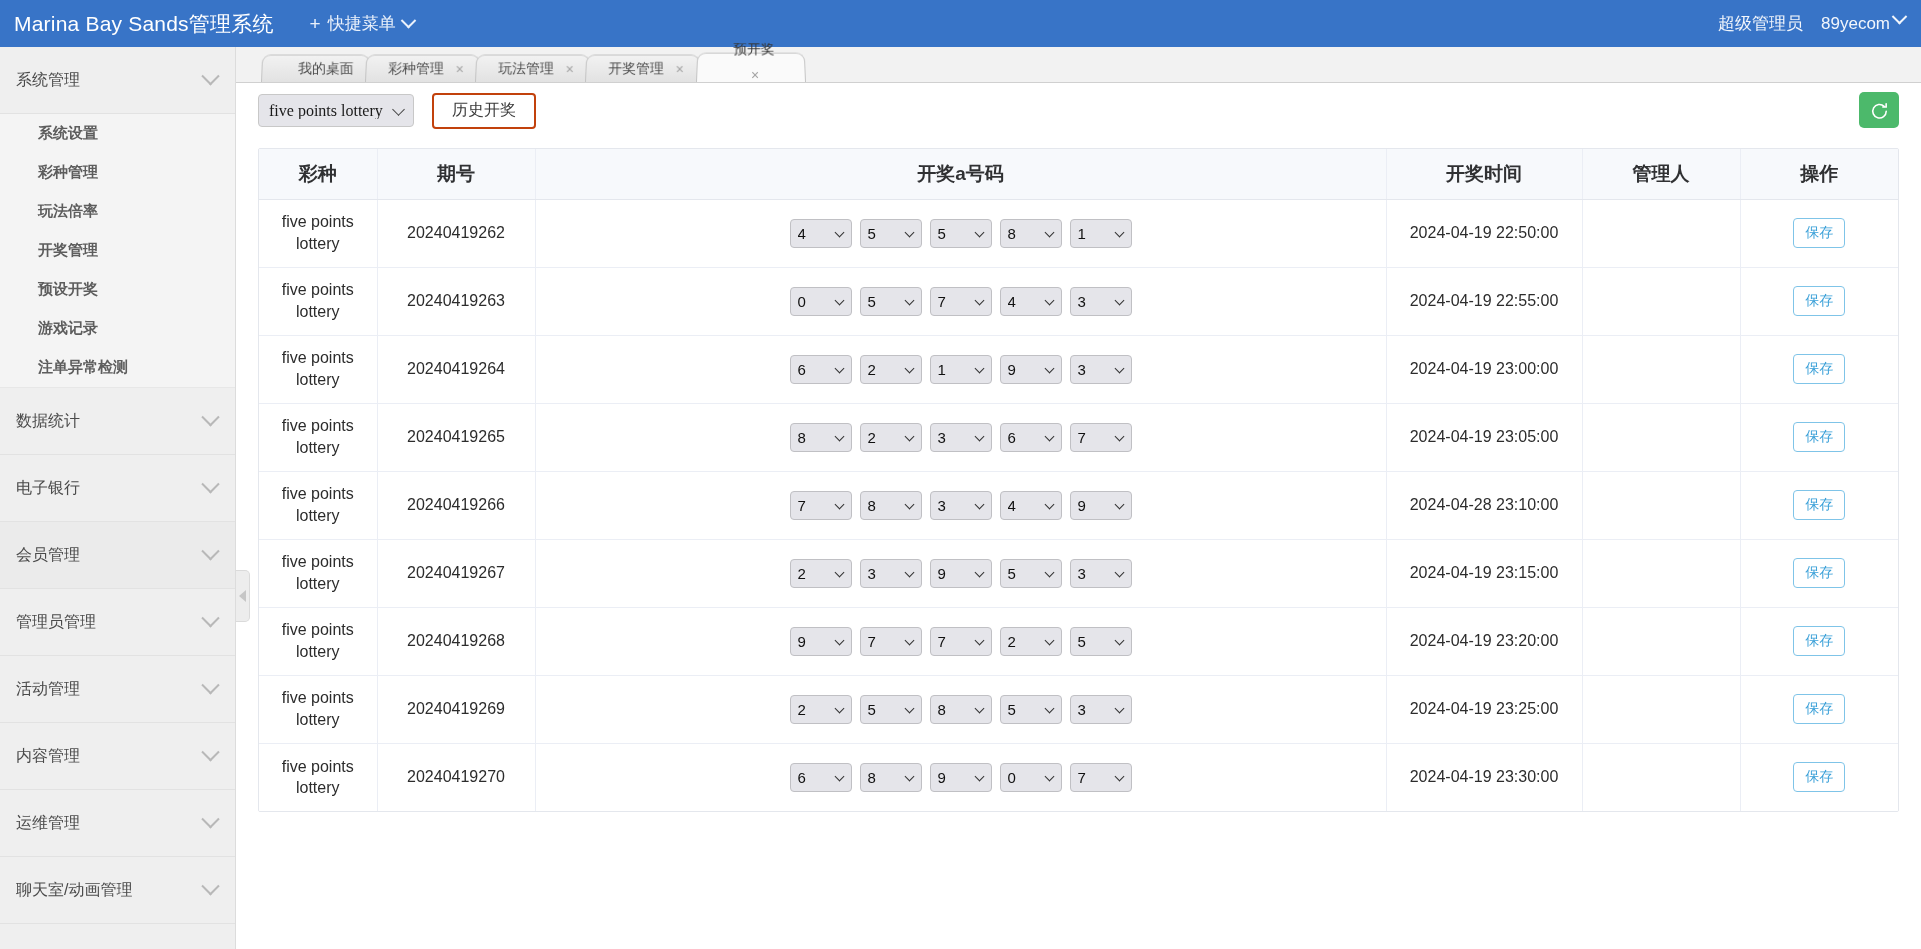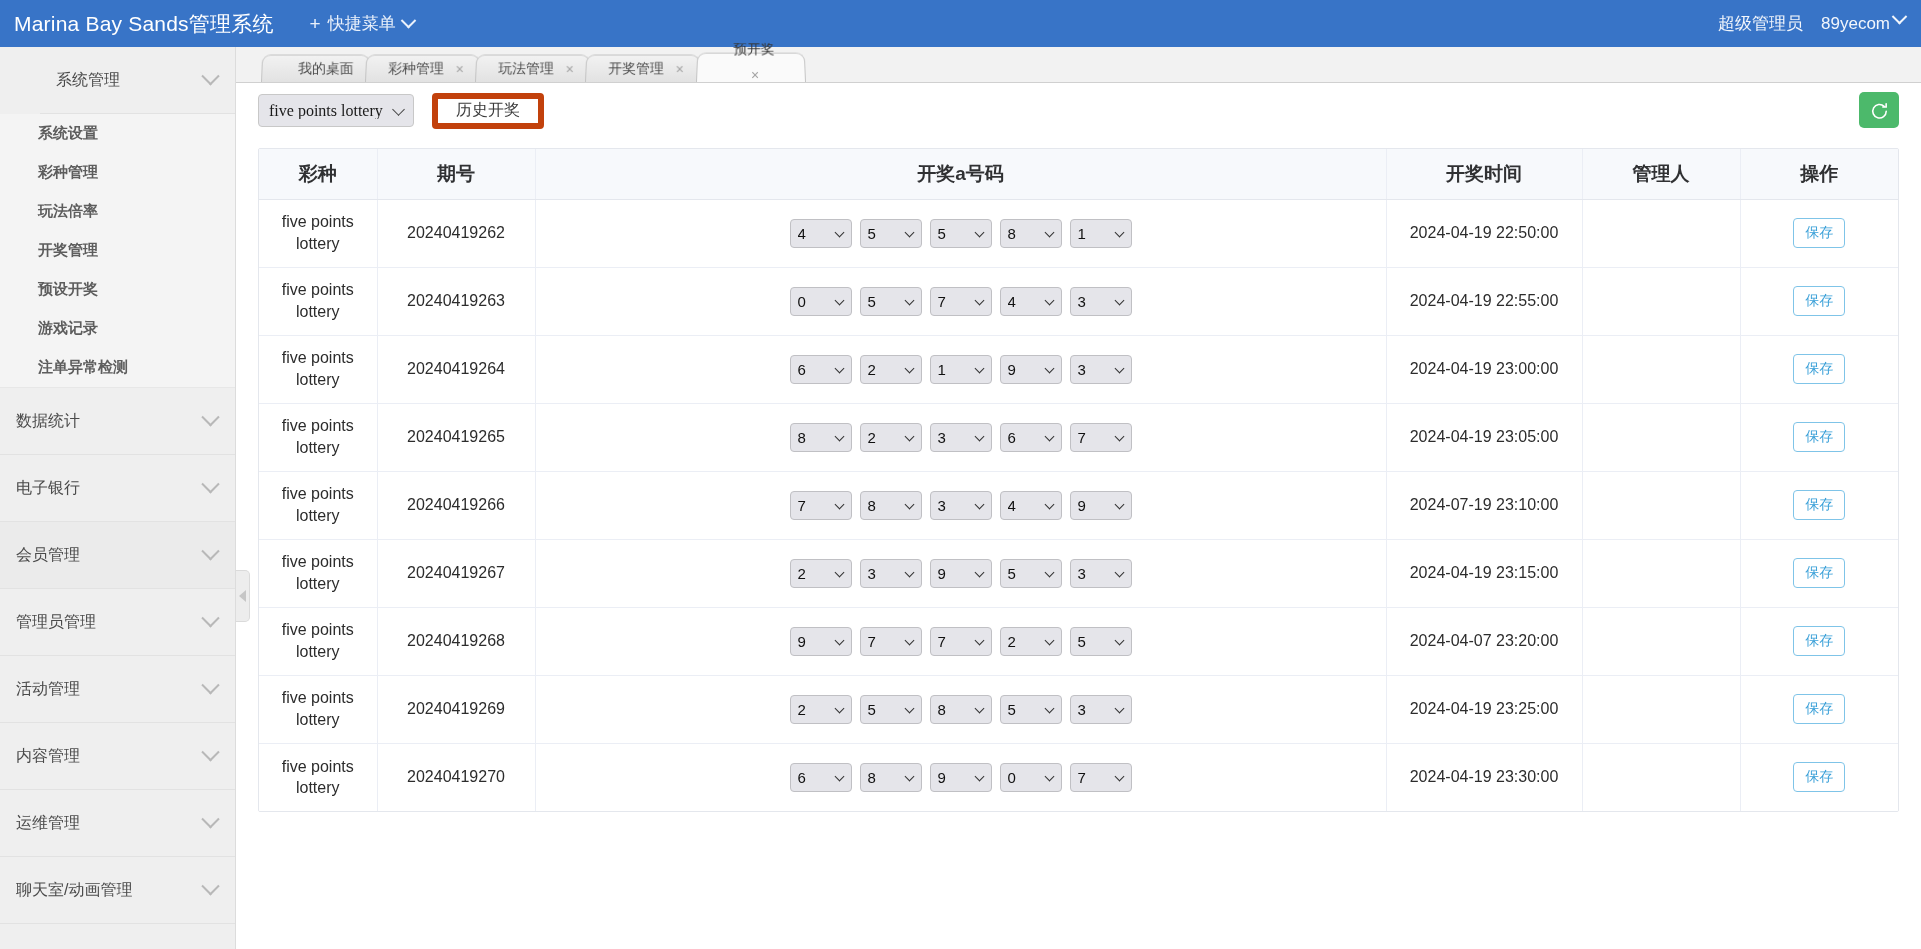--- a/index.html
+++ b/index.html
@@ -76,21 +76,21 @@
     border-bottom: 1px solid #e7e7e7;
   }
   .side-sub-item {
     height: 39px;
     display: flex; align-items: center;
     padding-left: 38px;
     font-size: 15px;
     color: #5d5d5d;
     font-weight: bold;
   }
-  .side-group.first { border-top: none; margin-left: 40px; }
+  .side-group.first { border-top: none; }
   .side-group.hilite { background: #ebebeb; }
 
   
   #collapse-handle {
     position: absolute;
     left: 236px; top: 570px;
     width: 14px; height: 52px;
     background: #ededed;
     border: 1px solid #dadada;
     border-left: none;
@@ -176,21 +176,21 @@
     border-right: 1.6px solid #444;
     border-bottom: 1.6px solid #444;
     transform: rotate(45deg);
     pointer-events: none;
   }
   .btn-history {
     margin-left: 18px;
     height: 36px;
     padding: 0 18px;
     background: #ffffff;
-    border: 6px solid #c2410c;
+    border: 2px solid #c2410c;
     border-radius: 4px;
     font-size: 16px;
     color: #3a3a3a;
     display: flex; align-items: center;
   }
   .btn-refresh {
     position: absolute;
     right: 22px; top: 9px;
     width: 40px; height: 36px;
     background: #4cb96b;
@@ -497,21 +497,21 @@
             <td>20240419266</td>
             <td>
               <div class="num-row">
                 <span class="num-wrap"><select class="num-select"><option value="0">0</option><option value="1">1</option><option value="2">2</option><option value="3">3</option><option value="4">4</option><option value="5">5</option><option value="6">6</option><option value="7" selected="">7</option><option value="8">8</option><option value="9">9</option></select><span class="ncaret"></span></span>
                 <span class="num-wrap"><select class="num-select"><option value="0">0</option><option value="1">1</option><option value="2">2</option><option value="3">3</option><option value="4">4</option><option value="5">5</option><option value="6">6</option><option value="7">7</option><option value="8" selected="">8</option><option value="9">9</option></select><span class="ncaret"></span></span>
                 <span class="num-wrap"><select class="num-select"><option value="0">0</option><option value="1">1</option><option value="2">2</option><option value="3" selected="">3</option><option value="4">4</option><option value="5">5</option><option value="6">6</option><option value="7">7</option><option value="8">8</option><option value="9">9</option></select><span class="ncaret"></span></span>
                 <span class="num-wrap"><select class="num-select"><option value="0">0</option><option value="1">1</option><option value="2">2</option><option value="3">3</option><option value="4" selected="">4</option><option value="5">5</option><option value="6">6</option><option value="7">7</option><option value="8">8</option><option value="9">9</option></select><span class="ncaret"></span></span>
                 <span class="num-wrap"><select class="num-select"><option value="0">0</option><option value="1">1</option><option value="2">2</option><option value="3">3</option><option value="4">4</option><option value="5">5</option><option value="6">6</option><option value="7">7</option><option value="8">8</option><option value="9" selected="">9</option></select><span class="ncaret"></span></span>
               </div>
             </td>
-            <td class="cell-time">2024-07-19 23:10:00</td>
+            <td class="cell-time">2024-04-28 23:10:00</td>
             <td></td>
             <td><button class="btn-save">保存</button></td>
           </tr>
           <tr>
             <td class="cell-type">five points lottery</td>
             <td>20240419267</td>
             <td>
               <div class="num-row">
                 <span class="num-wrap"><select class="num-select"><option value="0">0</option><option value="1">1</option><option value="2" selected="">2</option><option value="3">3</option><option value="4">4</option><option value="5">5</option><option value="6">6</option><option value="7">7</option><option value="8">8</option><option value="9">9</option></select><span class="ncaret"></span></span>
                 <span class="num-wrap"><select class="num-select"><option value="0">0</option><option value="1">1</option><option value="2">2</option><option value="3" selected="">3</option><option value="4">4</option><option value="5">5</option><option value="6">6</option><option value="7">7</option><option value="8">8</option><option value="9">9</option></select><span class="ncaret"></span></span>
@@ -529,21 +529,21 @@
             <td>20240419268</td>
             <td>
               <div class="num-row">
                 <span class="num-wrap"><select class="num-select"><option value="0">0</option><option value="1">1</option><option value="2">2</option><option value="3">3</option><option value="4">4</option><option value="5">5</option><option value="6">6</option><option value="7">7</option><option value="8">8</option><option value="9" selected="">9</option></select><span class="ncaret"></span></span>
                 <span class="num-wrap"><select class="num-select"><option value="0">0</option><option value="1">1</option><option value="2">2</option><option value="3">3</option><option value="4">4</option><option value="5">5</option><option value="6">6</option><option value="7" selected="">7</option><option value="8">8</option><option value="9">9</option></select><span class="ncaret"></span></span>
                 <span class="num-wrap"><select class="num-select"><option value="0">0</option><option value="1">1</option><option value="2">2</option><option value="3">3</option><option value="4">4</option><option value="5">5</option><option value="6">6</option><option value="7" selected="">7</option><option value="8">8</option><option value="9">9</option></select><span class="ncaret"></span></span>
                 <span class="num-wrap"><select class="num-select"><option value="0">0</option><option value="1">1</option><option value="2" selected="">2</option><option value="3">3</option><option value="4">4</option><option value="5">5</option><option value="6">6</option><option value="7">7</option><option value="8">8</option><option value="9">9</option></select><span class="ncaret"></span></span>
                 <span class="num-wrap"><select class="num-select"><option value="0">0</option><option value="1">1</option><option value="2">2</option><option value="3">3</option><option value="4">4</option><option value="5" selected="">5</option><option value="6">6</option><option value="7">7</option><option value="8">8</option><option value="9">9</option></select><span class="ncaret"></span></span>
               </div>
             </td>
-            <td class="cell-time">2024-04-07 23:20:00</td>
+            <td class="cell-time">2024-04-19 23:20:00</td>
             <td></td>
             <td><button class="btn-save">保存</button></td>
           </tr>
           <tr>
             <td class="cell-type">five points lottery</td>
             <td>20240419269</td>
             <td>
               <div class="num-row">
                 <span class="num-wrap"><select class="num-select"><option value="0">0</option><option value="1">1</option><option value="2" selected="">2</option><option value="3">3</option><option value="4">4</option><option value="5">5</option><option value="6">6</option><option value="7">7</option><option value="8">8</option><option value="9">9</option></select><span class="ncaret"></span></span>
                 <span class="num-wrap"><select class="num-select"><option value="0">0</option><option value="1">1</option><option value="2">2</option><option value="3">3</option><option value="4">4</option><option value="5" selected="">5</option><option value="6">6</option><option value="7">7</option><option value="8">8</option><option value="9">9</option></select><span class="ncaret"></span></span>

